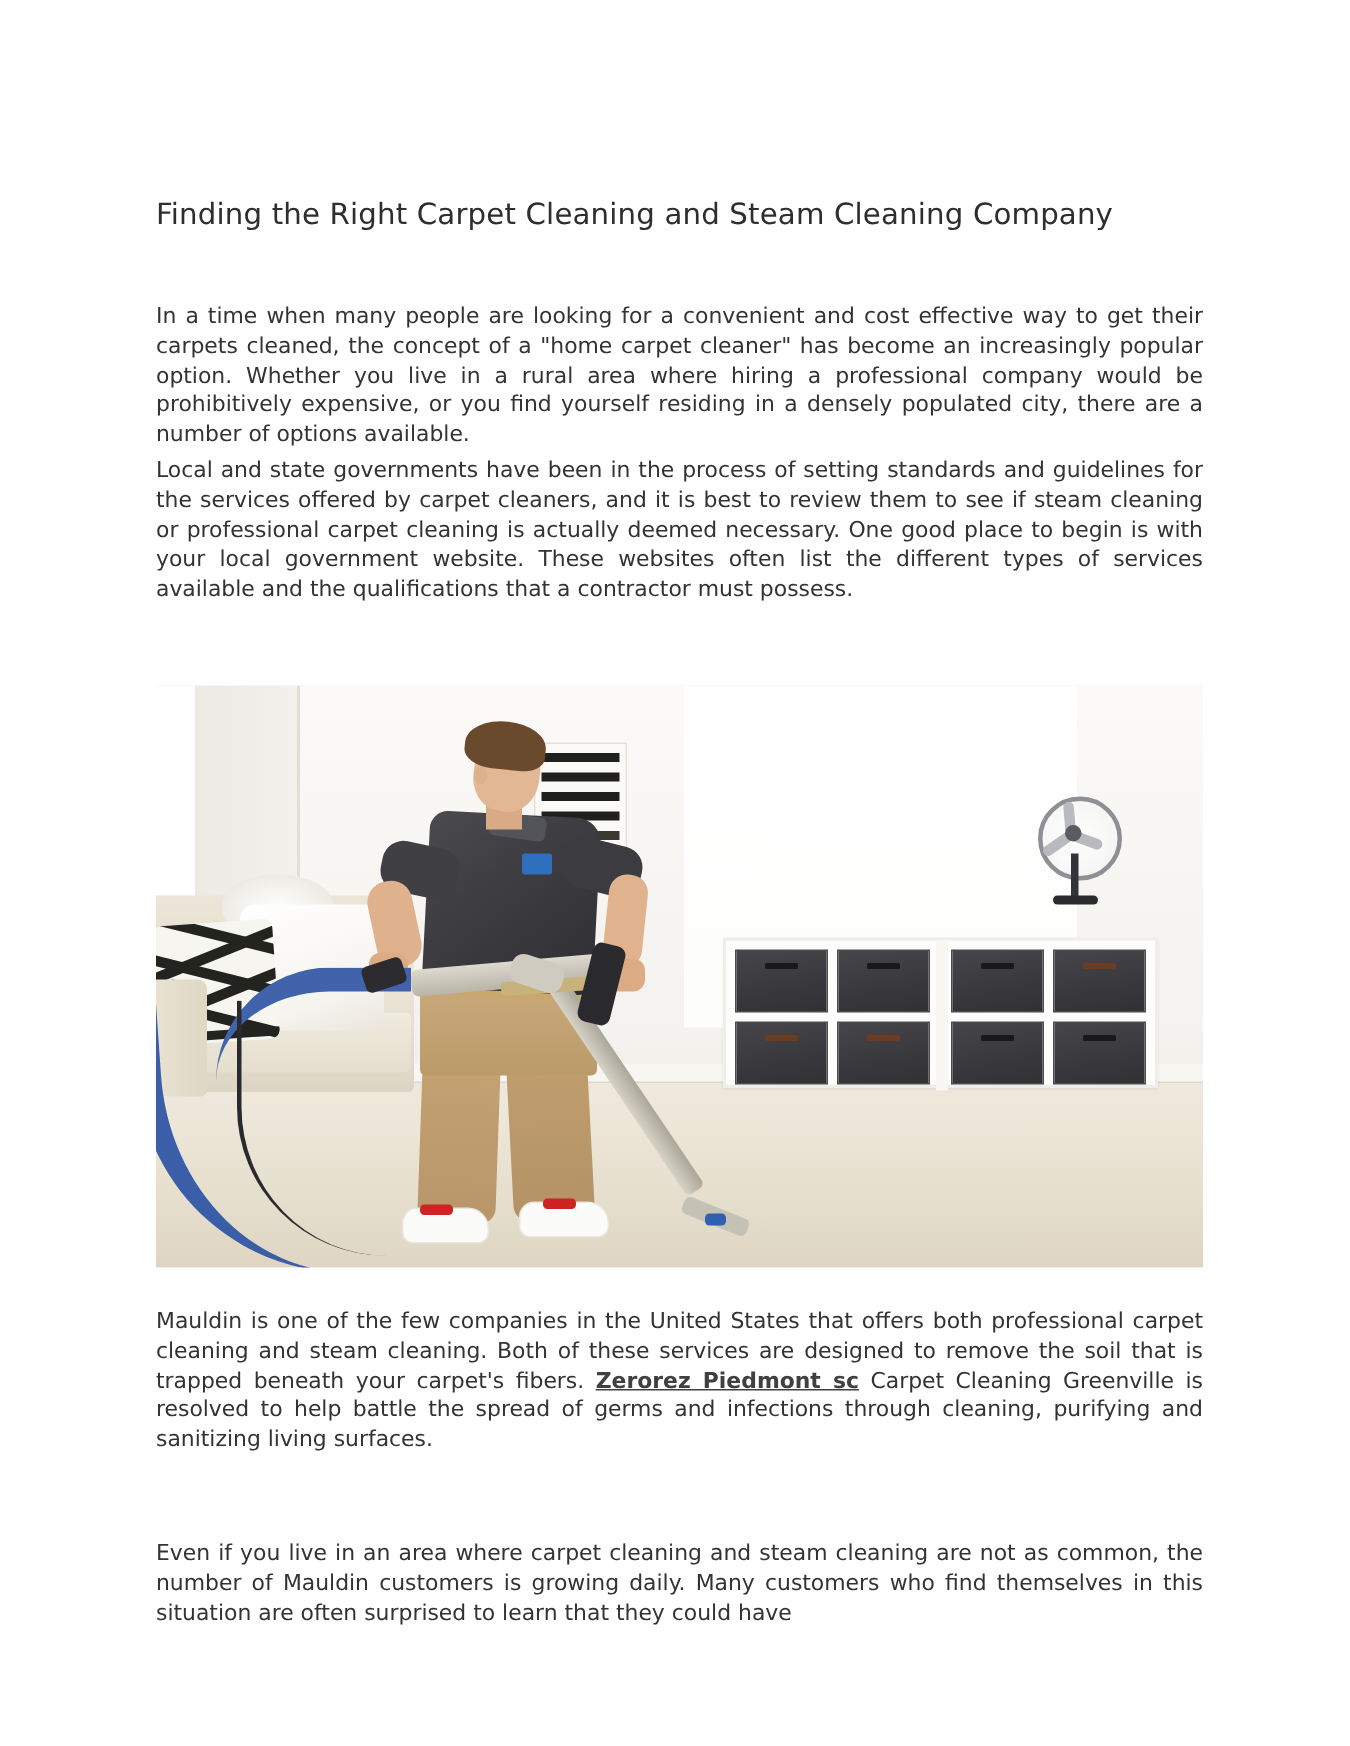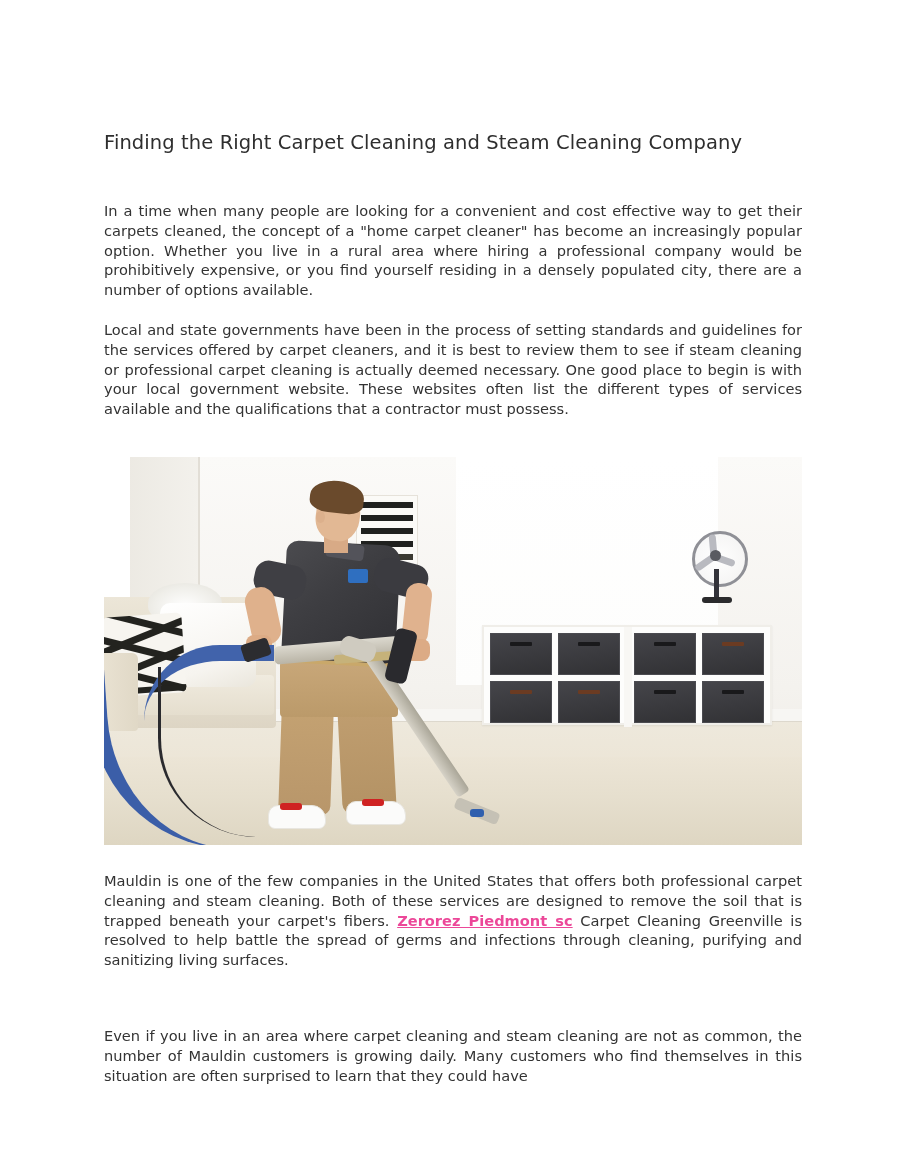--- a/index.html
+++ b/index.html
@@ -50,26 +50,26 @@
     line-height: 1.355;
     text-align: justify;
     color: #333333;
     margin: 0;
     position: absolute;
     left: 0;
     width: 698px;
     font-family: "DejaVu Sans", sans-serif;
   }
   p.p1 { top: 201px; }
-  p.p2 { top: 320px; }
+  p.p2 { top: 304px; }
   p.p3 { top: 871px; }
   p.p4 { top: 1026px; }
 
   a.inline-link {
-    color: #ec4899;
+    color: #404040;
     font-weight: bold;
   }
 
   
   .photo {
     position: absolute;
     left: 104px;
     top: 457px;
     width: 698px;
     height: 388px;

